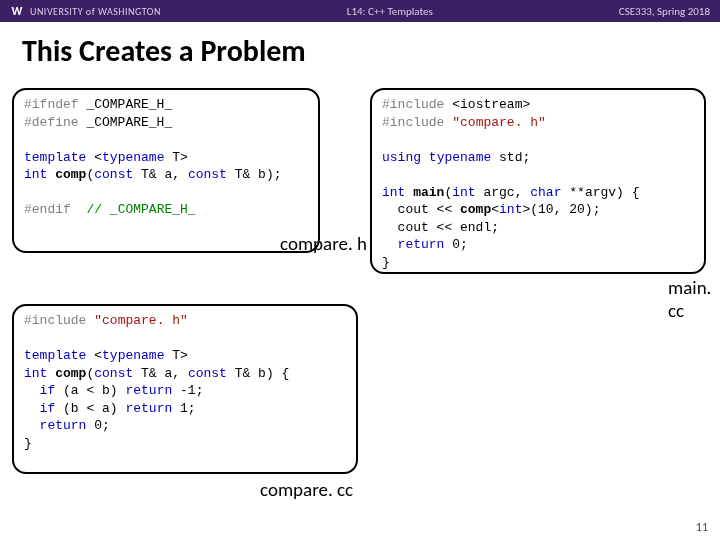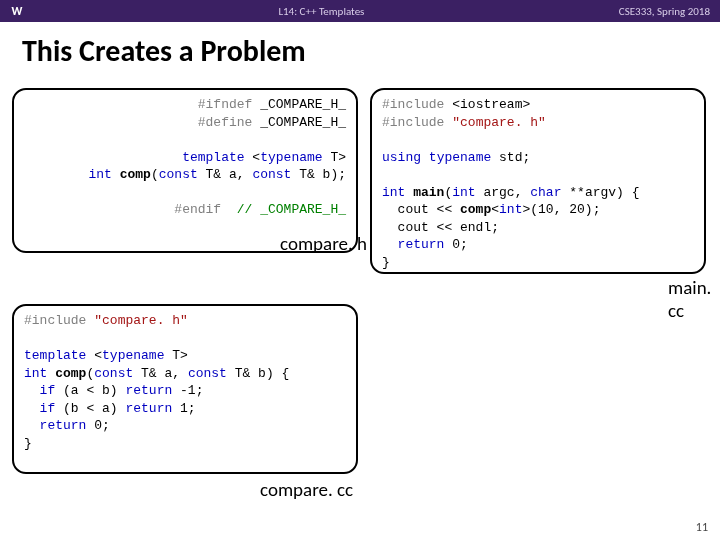--- a/index.html
+++ b/index.html
@@ -61,30 +61,31 @@
   }
   .pagenum {
     position: absolute;
     right: 12px;
     bottom: 6px;
     font-size: 12px;
     color: #444;
   }
 
   
-  #box-compare-h { left: 12px; top: 88px;  width: 346px; height: 165px; text-align: right; }
+  #box-compare-h { left: 12px; top: 88px;  width: 308px; height: 165px; }
   #box-main-cc   { left: 370px; top: 88px;  width: 336px; height: 186px; }
   #box-compare-cc{ left: 12px; top: 304px; width: 346px; height: 170px; }
 </style>
 </head>
 <body>
 
 <div class="header">
   <div class="header-left">
     <span class="logo">W</span>
+    <span class="uni">UNIVERSITY of WASHINGTON</span>
   </div>
   <div class="header-center">L14: C++ Templates</div>
   <div class="header-right">CSE333, Spring 2018</div>
 </div>
 
 <div class="title">This Creates a Problem</div>
 
 <div id="box-compare-h" class="codebox"><span class="kw-pre">#ifndef</span><span> _COMPARE_H_</span>
 <span class="kw-pre">#define</span><span> _COMPARE_H_</span>
 

